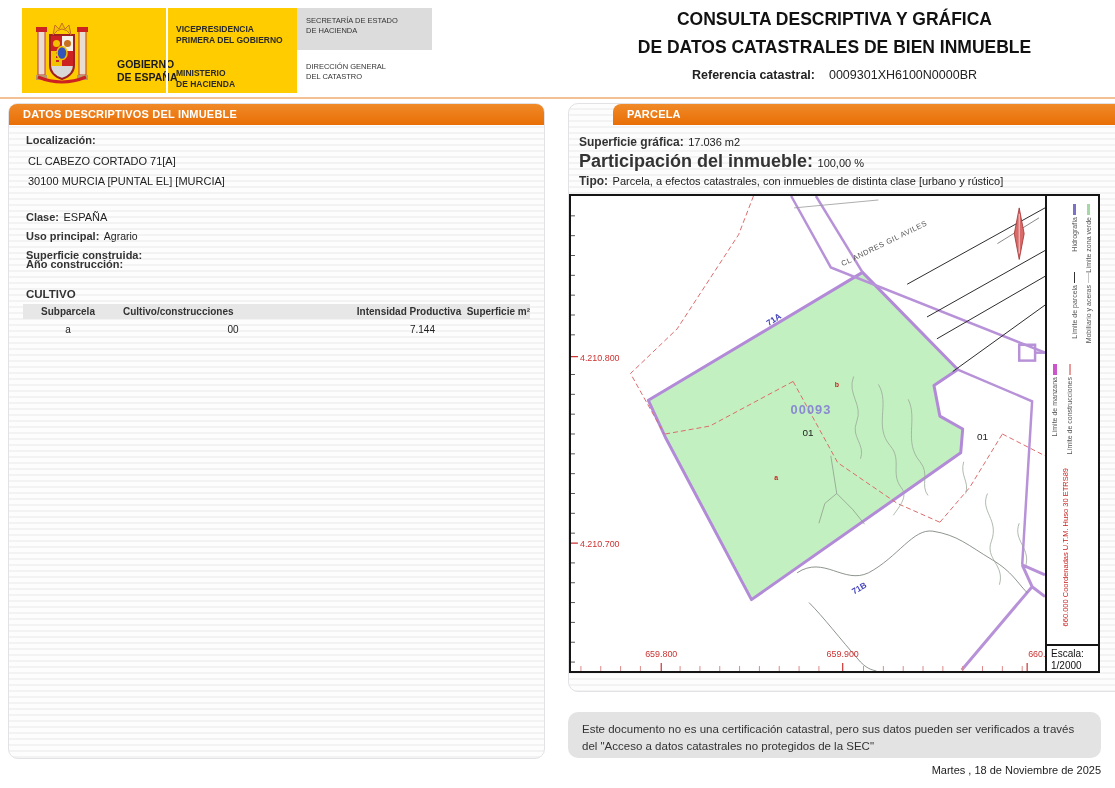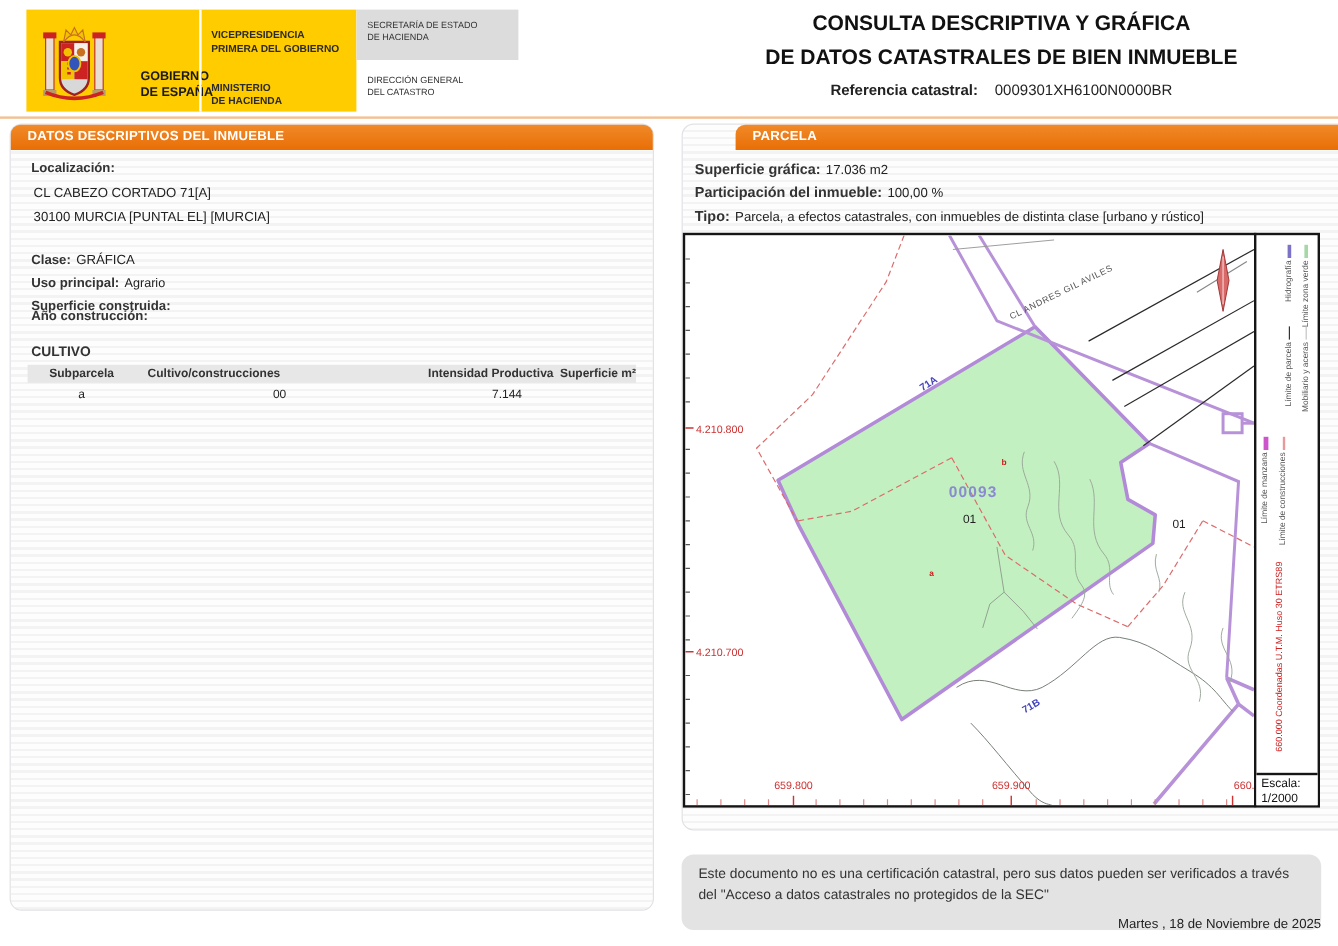--- a/index.html
+++ b/index.html
@@ -49,21 +49,21 @@
   svg text{font-family:"Liberation Sans",sans-serif;}
 
   .lg-item{position:absolute;display:flex;flex-direction:column;align-items:center;gap:2px;}
   .lg-bar{width:3px;height:11px;}
   .lg-txt{writing-mode:vertical-rl;transform:rotate(180deg);font-size:7px;color:#555;white-space:nowrap;}
   .lg-note{position:absolute;writing-mode:vertical-rl;transform:rotate(180deg);
     font-size:7.5px;color:#c22;white-space:nowrap;}
   .escala{position:absolute;left:0;bottom:0;width:100%;height:27px;border-top:2px solid #151515;
     box-sizing:border-box;background:#fff;padding:2px 0 0 4px;font-size:10px;color:#111;line-height:1.15;}
 
-  .foot-box{left:568px;top:712px;width:533px;height:63px;background:#e3e3e3;border-radius:10px;
+  .foot-box{left:568px;top:712px;width:533px;height:46px;background:#e3e3e3;border-radius:10px;
     box-sizing:border-box;padding:9px 14px;font-size:11.5px;color:#333;line-height:1.5;}
   .date-line{left:568px;top:764px;width:533px;text-align:right;font-size:11px;color:#222;}
 </style>
 </head>
 <body>
 
 <div class="abs logo-yellow">
   <svg class="abs" style="left:12px;top:7px" width="56" height="72" viewBox="0 0 56 72">
     <rect x="4" y="16" width="7" height="44" fill="#e8ddd0" stroke="#c0392b" stroke-width="1"></rect>
     <rect x="2" y="12" width="11" height="5" fill="#cc2222"></rect>
@@ -116,21 +116,21 @@
 
 <div class="abs panel left-panel">
   <div class="panel-head">DATOS DESCRIPTIVOS DEL INMUEBLE</div>
 
   <div class="abs lbl" style="left:17px;top:30px;">Localización:</div>
   <div class="abs val" style="left:19px;top:51px;">CL CABEZO CORTADO 71[A]</div>
   <div class="abs val" style="left:19px;top:71px;">30100 MURCIA [PUNTAL EL] [MURCIA]</div>
 
   <div class="abs" style="left:17px;top:103px;">
     <span class="lbl">Clase:</span>
-    <span class="val">GRÁFICA</span>
+    <span class="val">ESPAÑA</span>
   </div>
   <div class="abs" style="left:17px;top:122px;">
     <span class="lbl">Uso principal:</span>
     <span class="val" style="font-size:10.5px">Agrario</span>
   </div>
   <div class="abs" style="left:17px;top:141px;">
     <span class="lbl">Superficie construida:</span>
     <span class="val"></span>
   </div>
   <div class="abs" style="left:17px;top:150px;">
@@ -156,21 +156,21 @@
 </div>
 
 <div class="abs panel right-panel">
   <div class="panel-head">PARCELA</div>
 
   <div class="abs" style="left:10px;top:28px;">
     <span class="lbl" style="font-size:12px">Superficie gráfica:</span>
     <span class="val">17.036 m2</span>
   </div>
   <div class="abs" style="left:10px;top:47px;">
-    <span class="lbl" style="font-size:12px">Participación del inmueble:</span>
+    <span class="lbl" style="font-size:18px">Participación del inmueble:</span>
     <span class="val">100,00 %</span>
   </div>
   <div class="abs" style="left:10px;top:67px;white-space:nowrap;">
     <span class="lbl" style="font-size:12px">Tipo:</span>
     <span class="val">Parcela, a efectos catastrales, con inmuebles de distinta clase [urbano y rústico]</span>
   </div>
 
   <div class="abs map-row">
 
     <div class="map-box">

